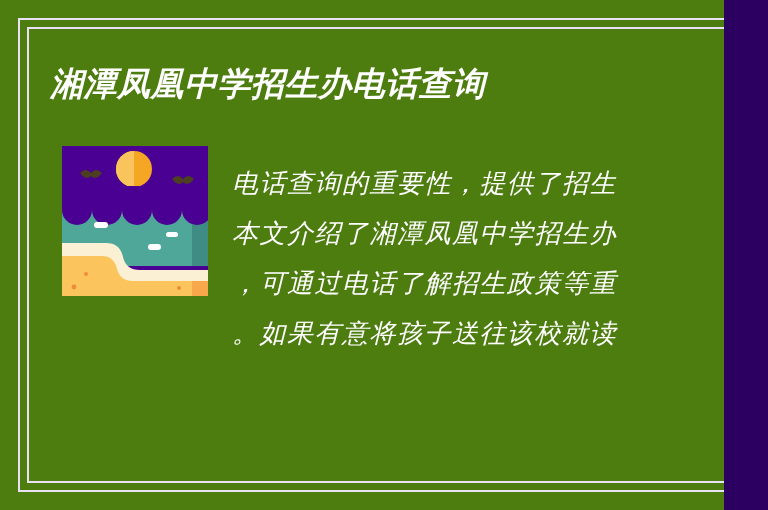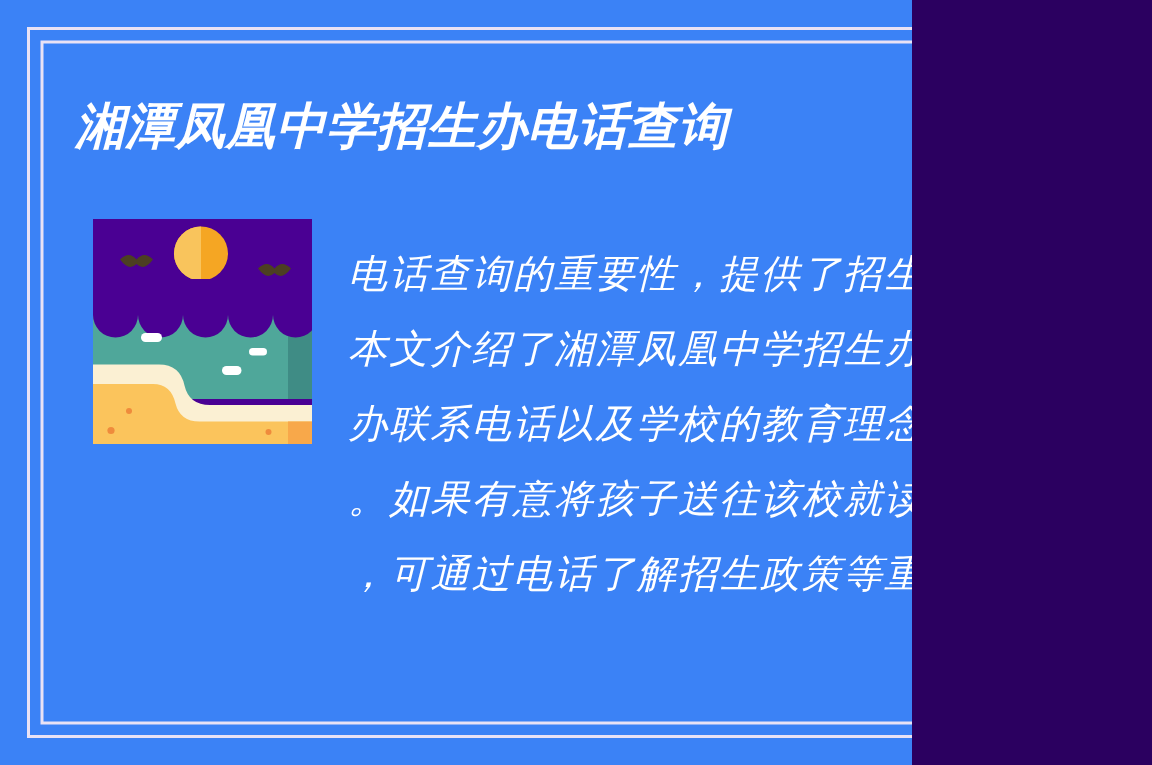--- a/index.html
+++ b/index.html
@@ -9,23 +9,23 @@
   }
   body {
     width: 768px;
     height: 510px;
     overflow: hidden;
     font-family: "Liberation Sans", "DejaVu Sans", sans-serif;
   }
 
   #poster {
     position: relative;
-    width: 608px;
+    width: 724px;
     height: 510px;
-    background: #3b82f6;
+    background: #4d7c0f;
     overflow: hidden;
   }
 
   
   #frame-outer {
     position: absolute;
     left: 18px;
     top: 18px;
     width: 732px;
     height: 474px;
@@ -135,18 +135,17 @@
 
       <circle cx="24" cy="128" r="2" fill="#ef8b3c"></circle>
       <circle cx="12" cy="141" r="2.4" fill="#ef8b3c"></circle>
       <circle cx="117" cy="142" r="2" fill="#ef8b3c"></circle>
     </svg>
   </div>
 
   <div id="body-copy">
     <div class="copy-line">电话查询的重要性，提供了招生</div>
     <div class="copy-line">本文介绍了湘潭凤凰中学招生办</div>
-    <div class="copy-line">办联系电话以及学校的教育理念</div>
+    <div class="copy-line">，可通过电话了解招生政策等重</div>
     <div class="copy-line">。如果有意将孩子送往该校就读</div>
-    <div class="copy-line">，可通过电话了解招生政策等重</div>
   </div>
 
 </div>
 
 </body></html>

